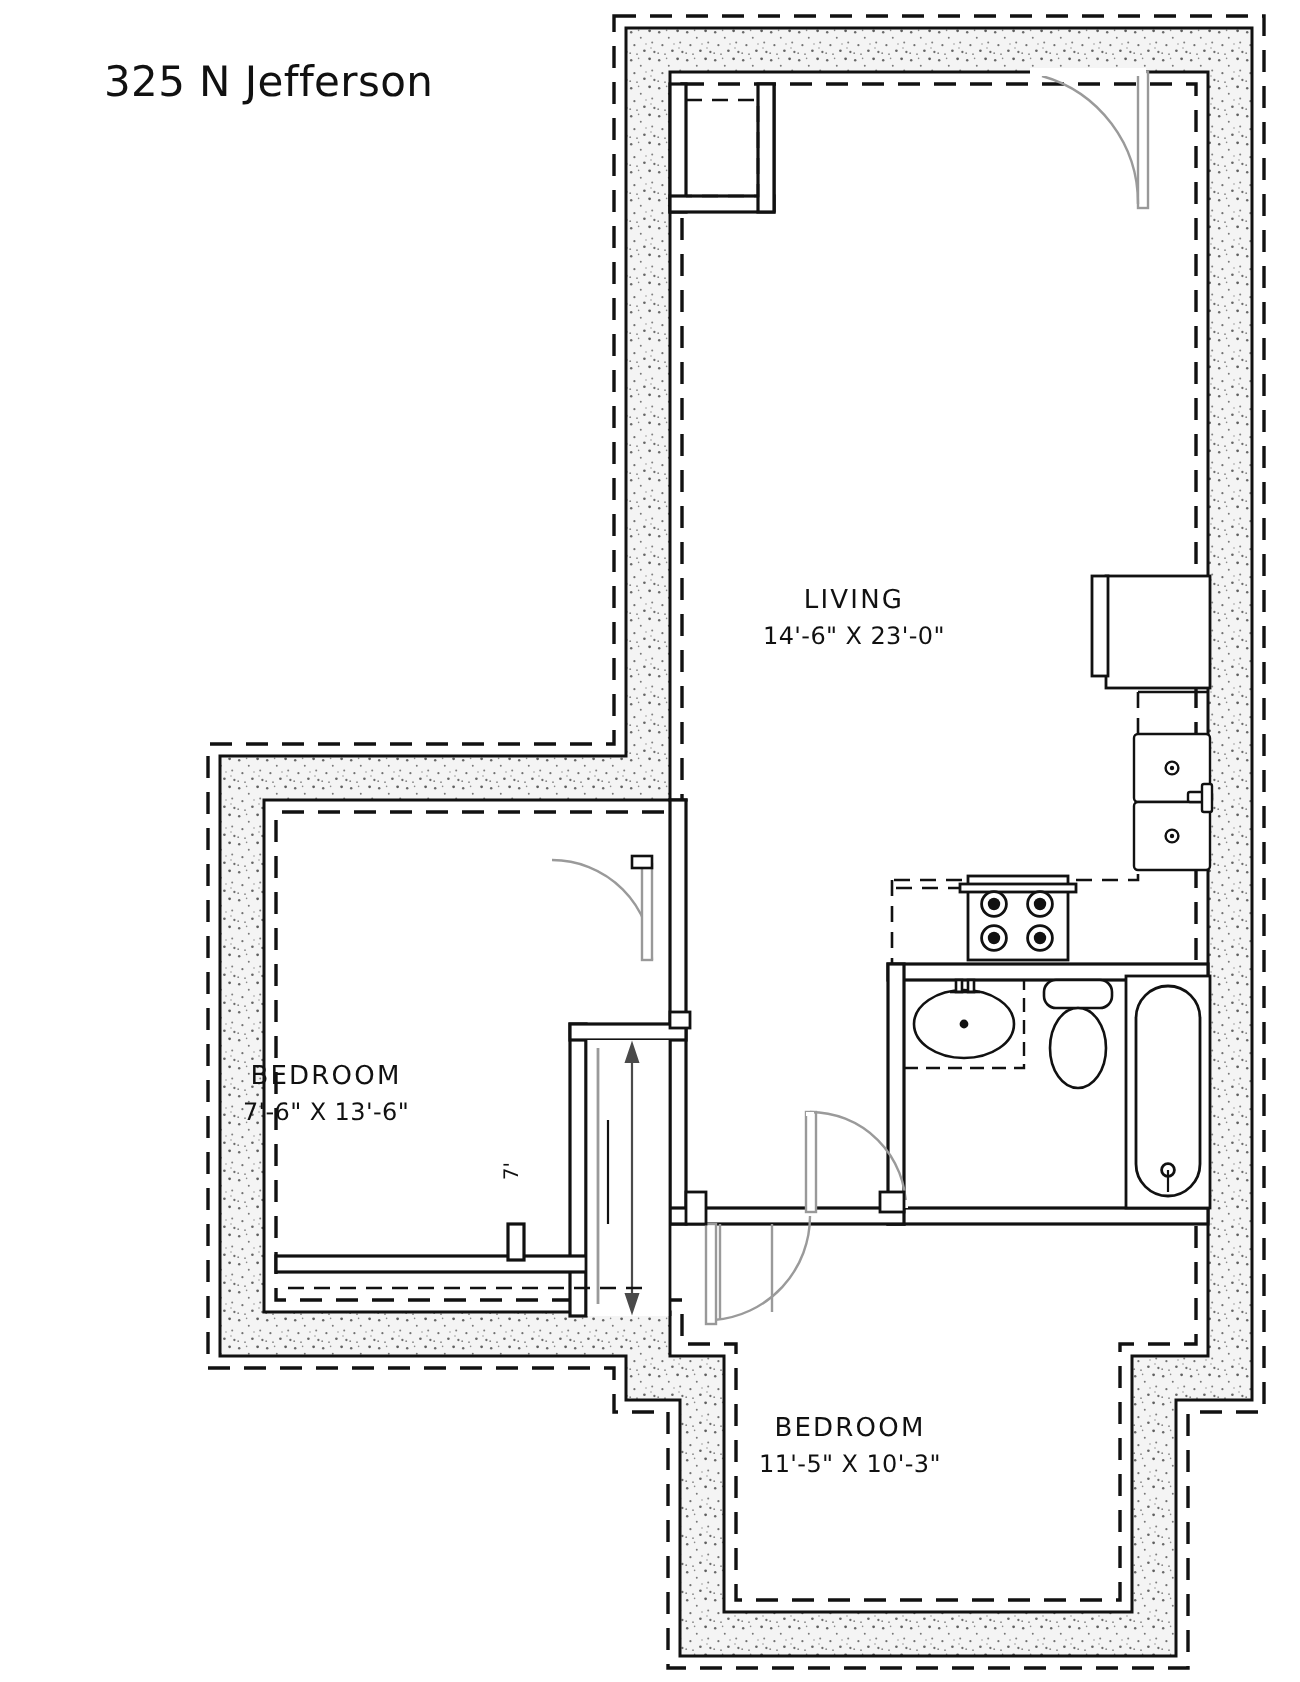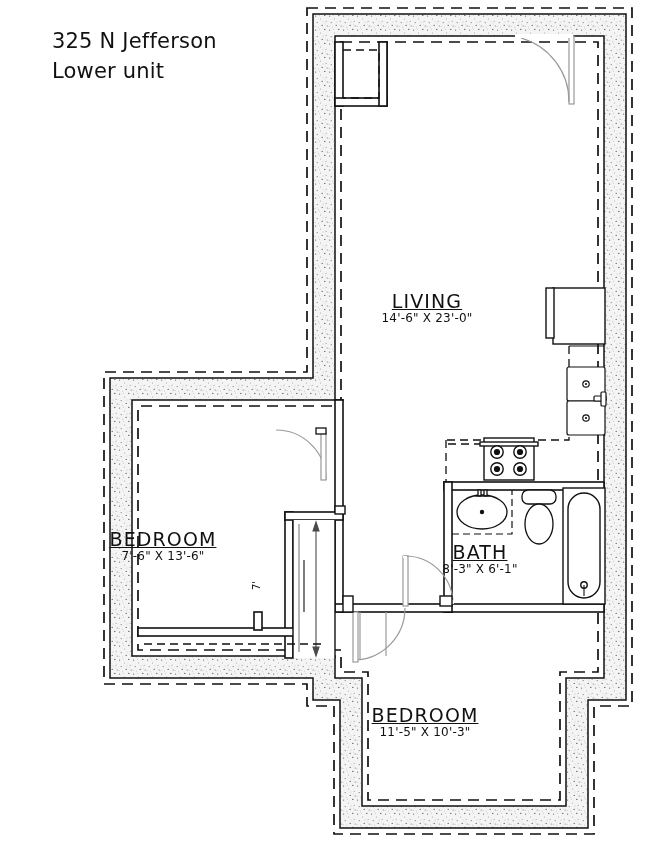--- a/index.html
+++ b/index.html
@@ -46,25 +46,24 @@
     white-space: nowrap;
   }
   .room-label {
     position: absolute;
     text-align: center;
     color: #111111;
     font-family: "DejaVu Sans", sans-serif;
     pointer-events: none;
   }
   .room-name {
-    font-size: 19px;
+    font-size: 13px;
     letter-spacing: 1.1px;
     line-height: 18px;
     white-space: nowrap;
-    text-decoration: underline;
   }
   .room-dims {
     font-size: 12px;
     letter-spacing: 0.2px;
     line-height: 16px;
     white-space: nowrap;
   }
   .dim-tag {
     position: absolute;
     font-size: 10px;
@@ -269,37 +268,32 @@
     </g>
 
     <g fill="none" stroke="#9a9a9a" stroke-width="1.2">
       <path d="M 312,612 L 312,660"></path>
       <path d="M 338,612 L 338,656"></path>
     </g>
   </svg>
 
   <div class="title-block">
     <div class="title-line-1">325 N Jefferson</div>
-    <div class="title-line-2">Lower unit</div>
   </div>
 
   <div class="room-label" id="room-label-0" style="left: 352px; top: 292px; width: 150px;">
     <div class="room-name">LIVING</div>
     <div class="room-dims">14'-6" X 23'-0"</div>
   </div>
 
   <div class="room-label" id="room-label-1" style="left: 88px; top: 530px; width: 150px;">
     <div class="room-name">BEDROOM</div>
     <div class="room-dims">7'-6" X 13'-6"</div>
   </div>
 
-  <div class="room-label" id="room-label-2" style="left: 405px; top: 543px; width: 150px;">
-    <div class="room-name">BATH</div>
-    <div class="room-dims">8'-3" X 6'-1"</div>
-  </div>
 
   <div class="room-label" id="room-label-3" style="left: 350px; top: 706px; width: 150px;">
     <div class="room-name">BEDROOM</div>
     <div class="room-dims">11'-5" X 10'-3"</div>
   </div>
 
   <div class="dim-tag" id="dim-tag-0" style="left: 252px; top: 580px;">7'</div>
 
 </div>
 

